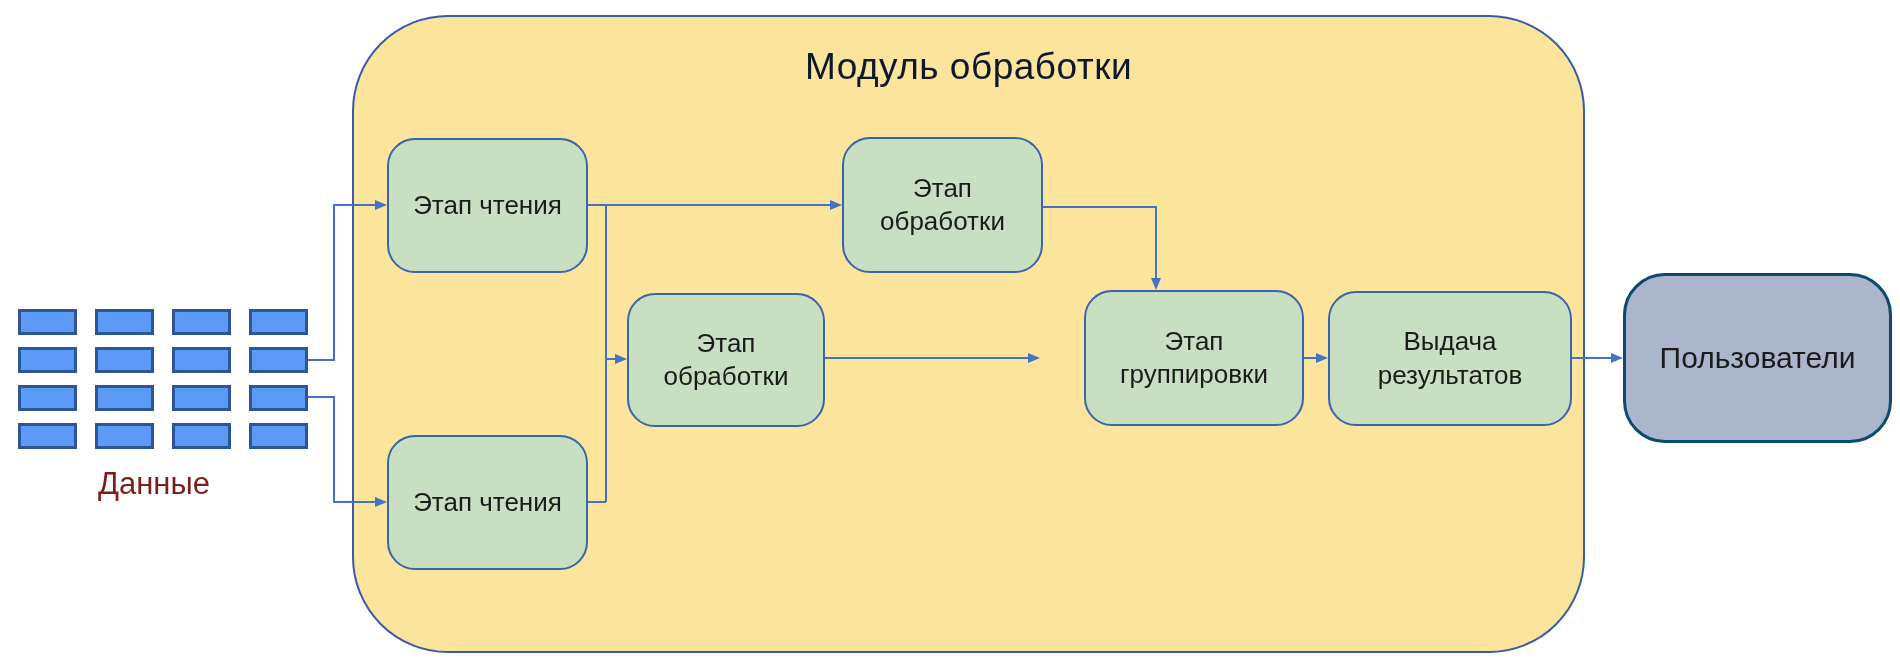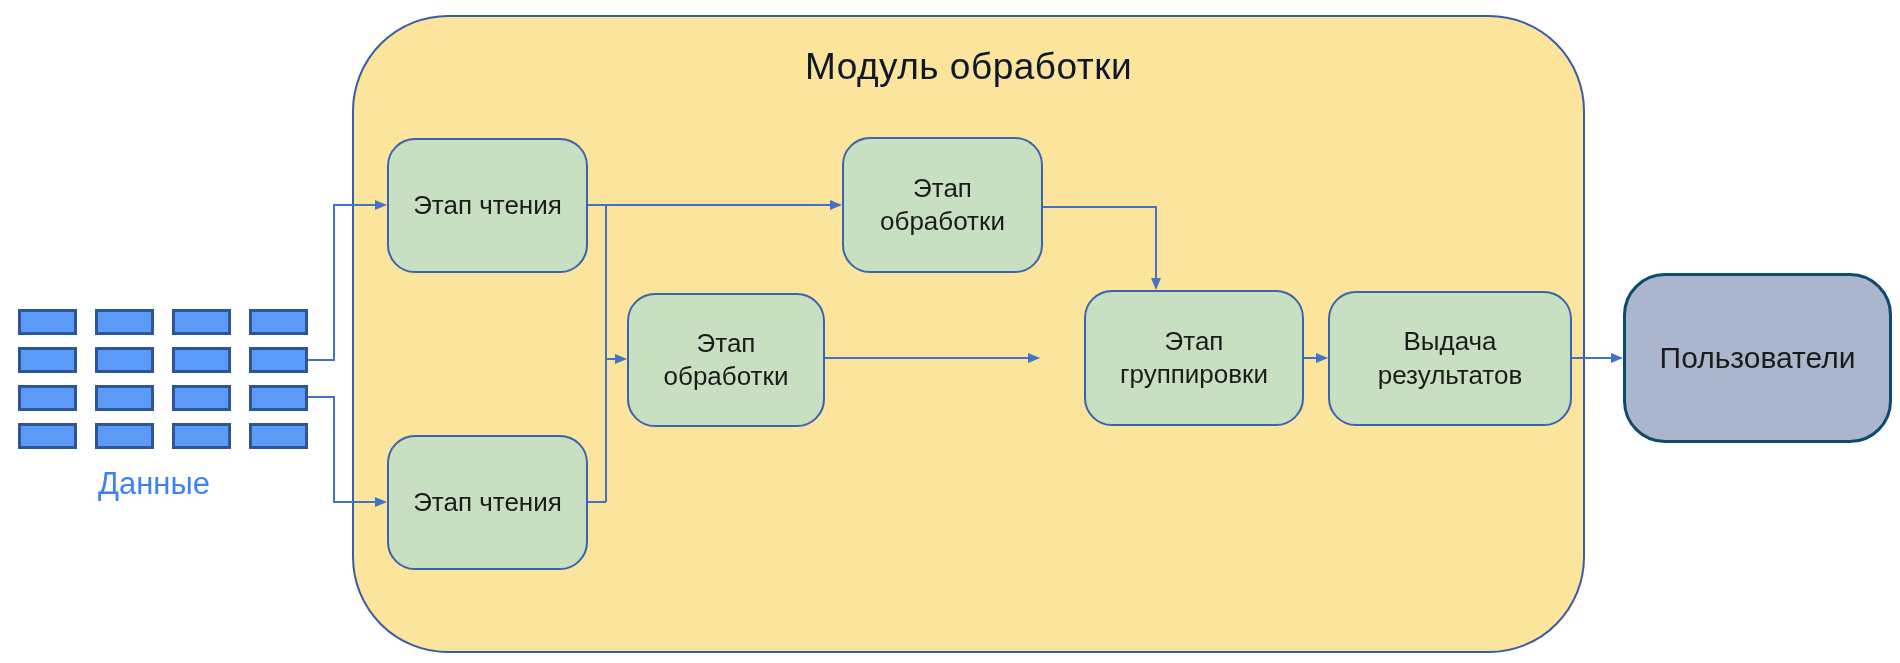--- a/index.html
+++ b/index.html
@@ -50,21 +50,21 @@
   
   .data-stack{
     position:absolute;left:18px;top:309px;display:grid;gap:12px 18px;
   }
   .datablock{
     width:59px;height:26px;background:#5b9bf7;border:3px solid #2e5697;
     box-sizing:border-box;
   }
   .data-label{
     position:absolute;left:0px;top:466px;width:308px;text-align:center;
-    font-size:31px;color:#3b82f6;
+    font-size:31px;color:#7f1d1d;
   }
 </style>
 </head>
 <body>
 
 <div class="canvas">
 
   <div class="module"></div>
 
   <svg class="wires" viewBox="0 0 1900 663">

